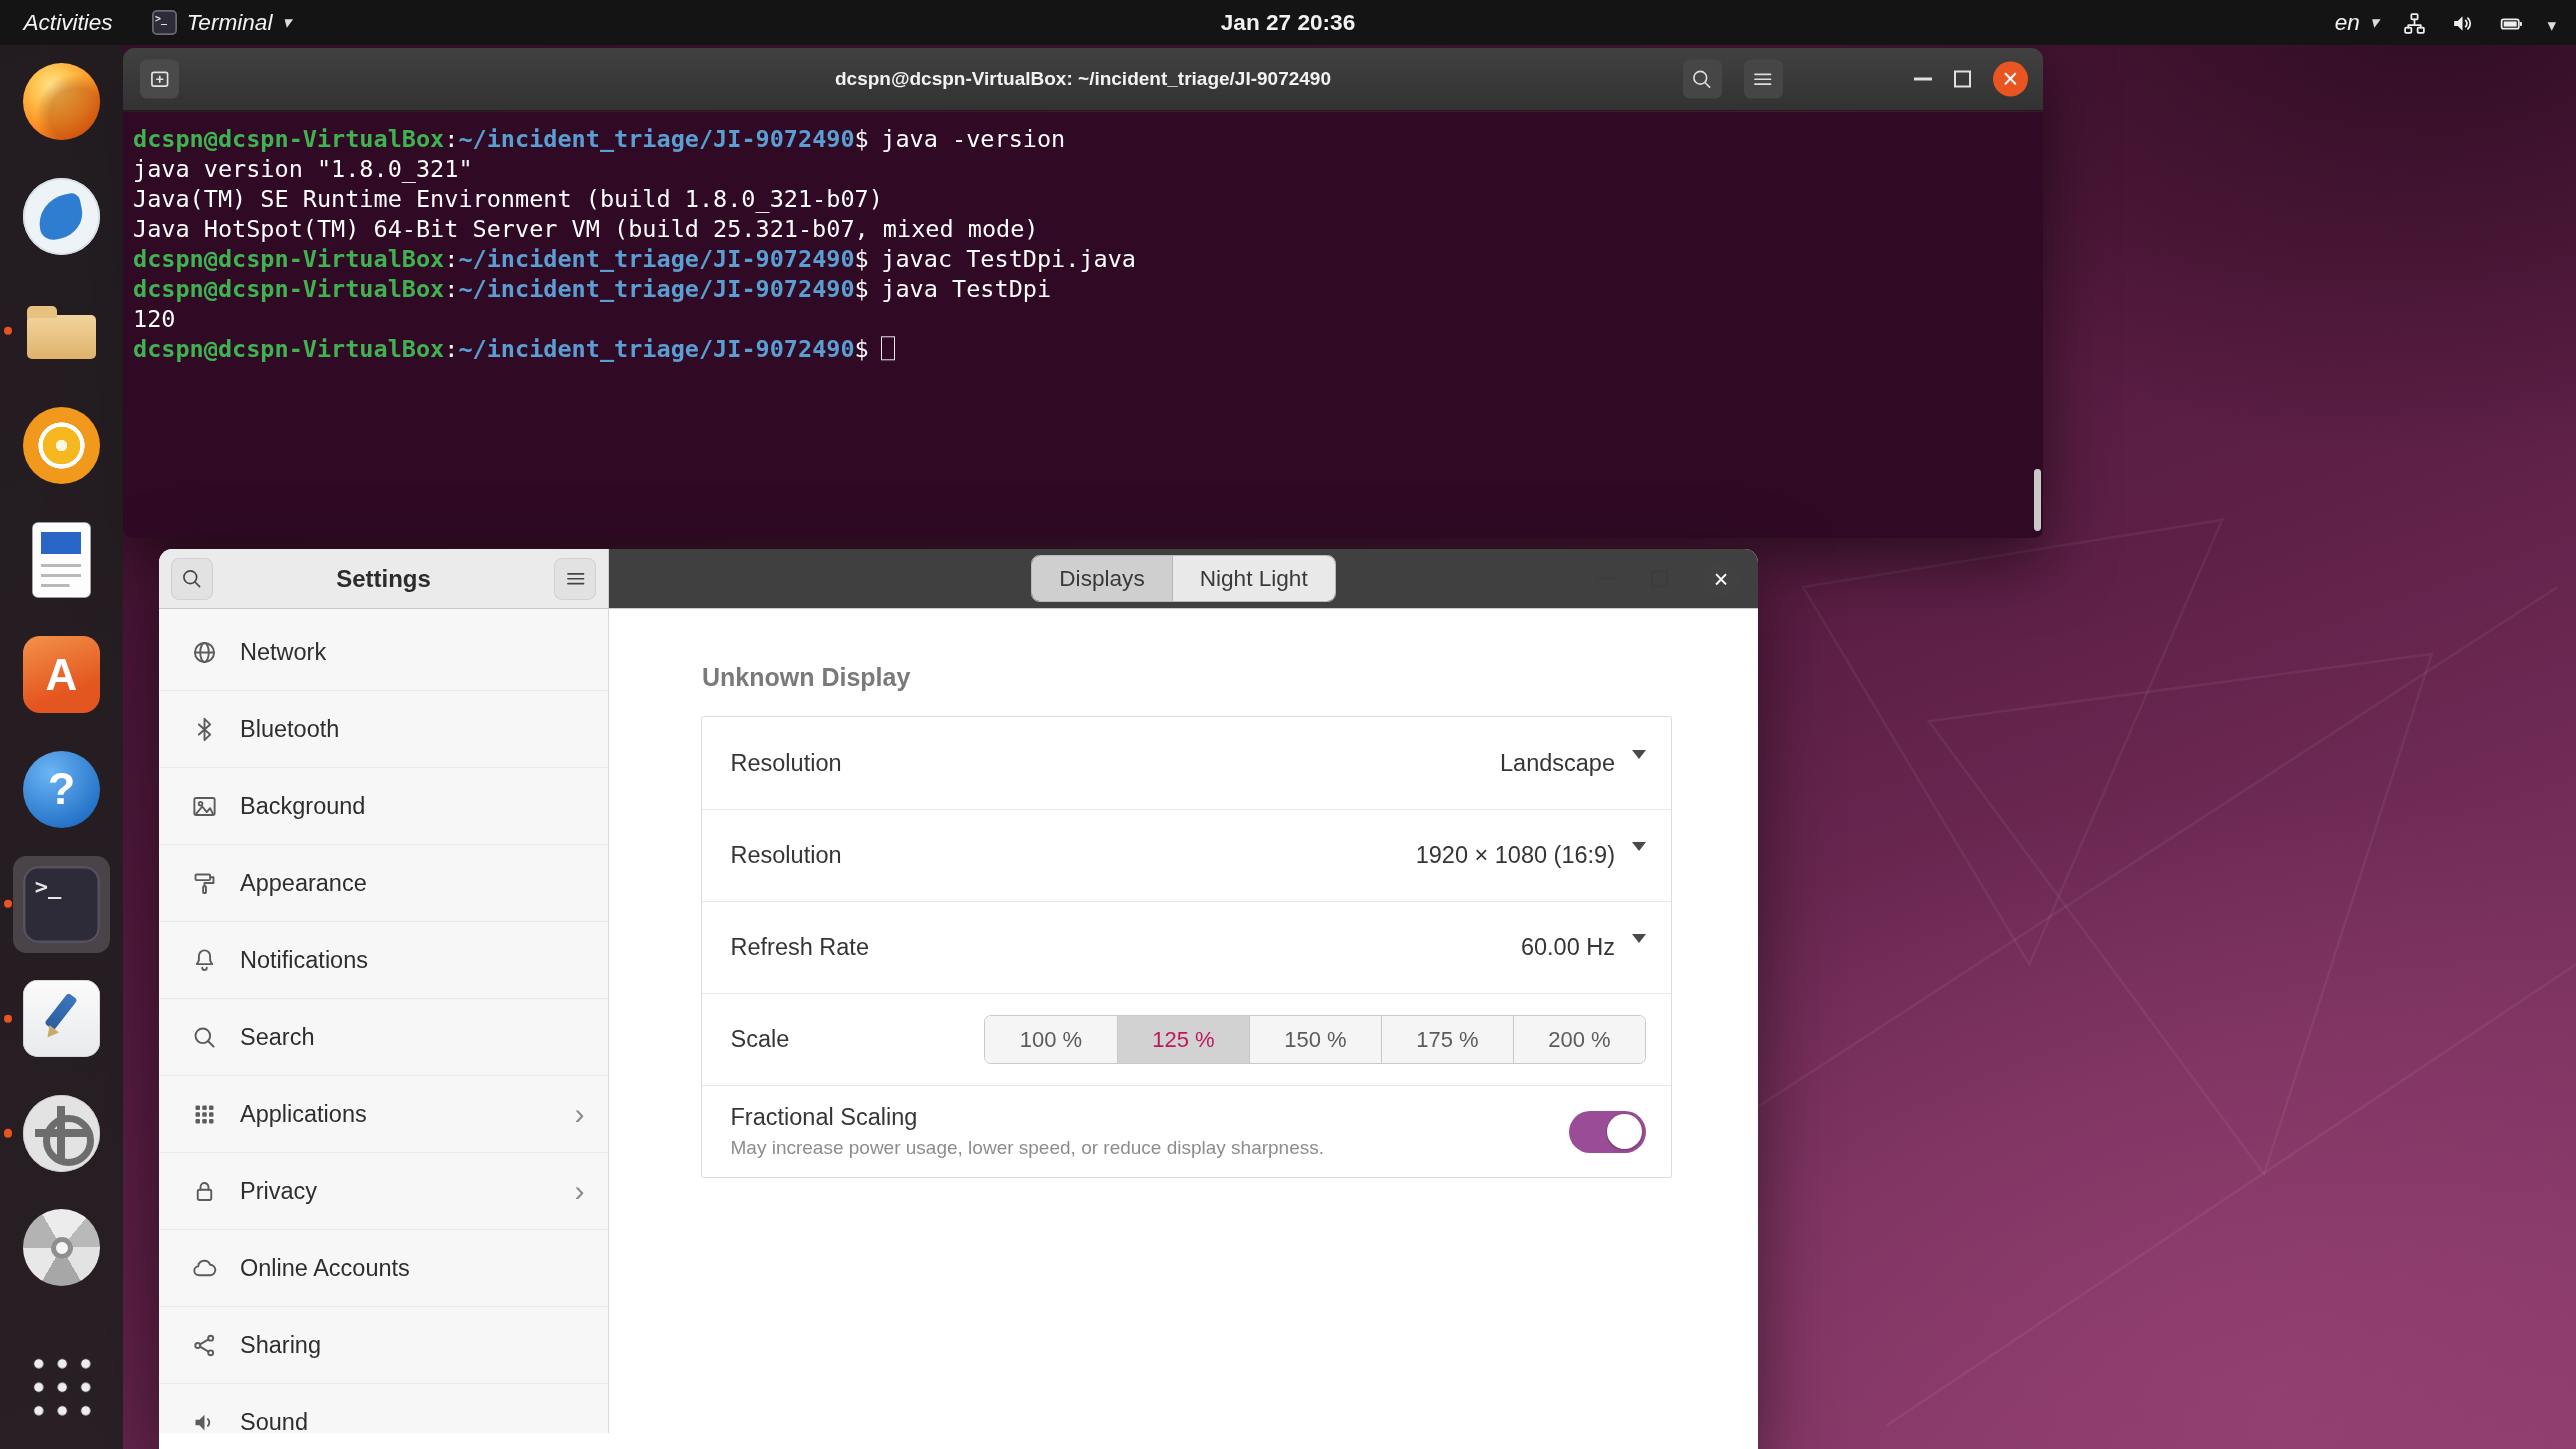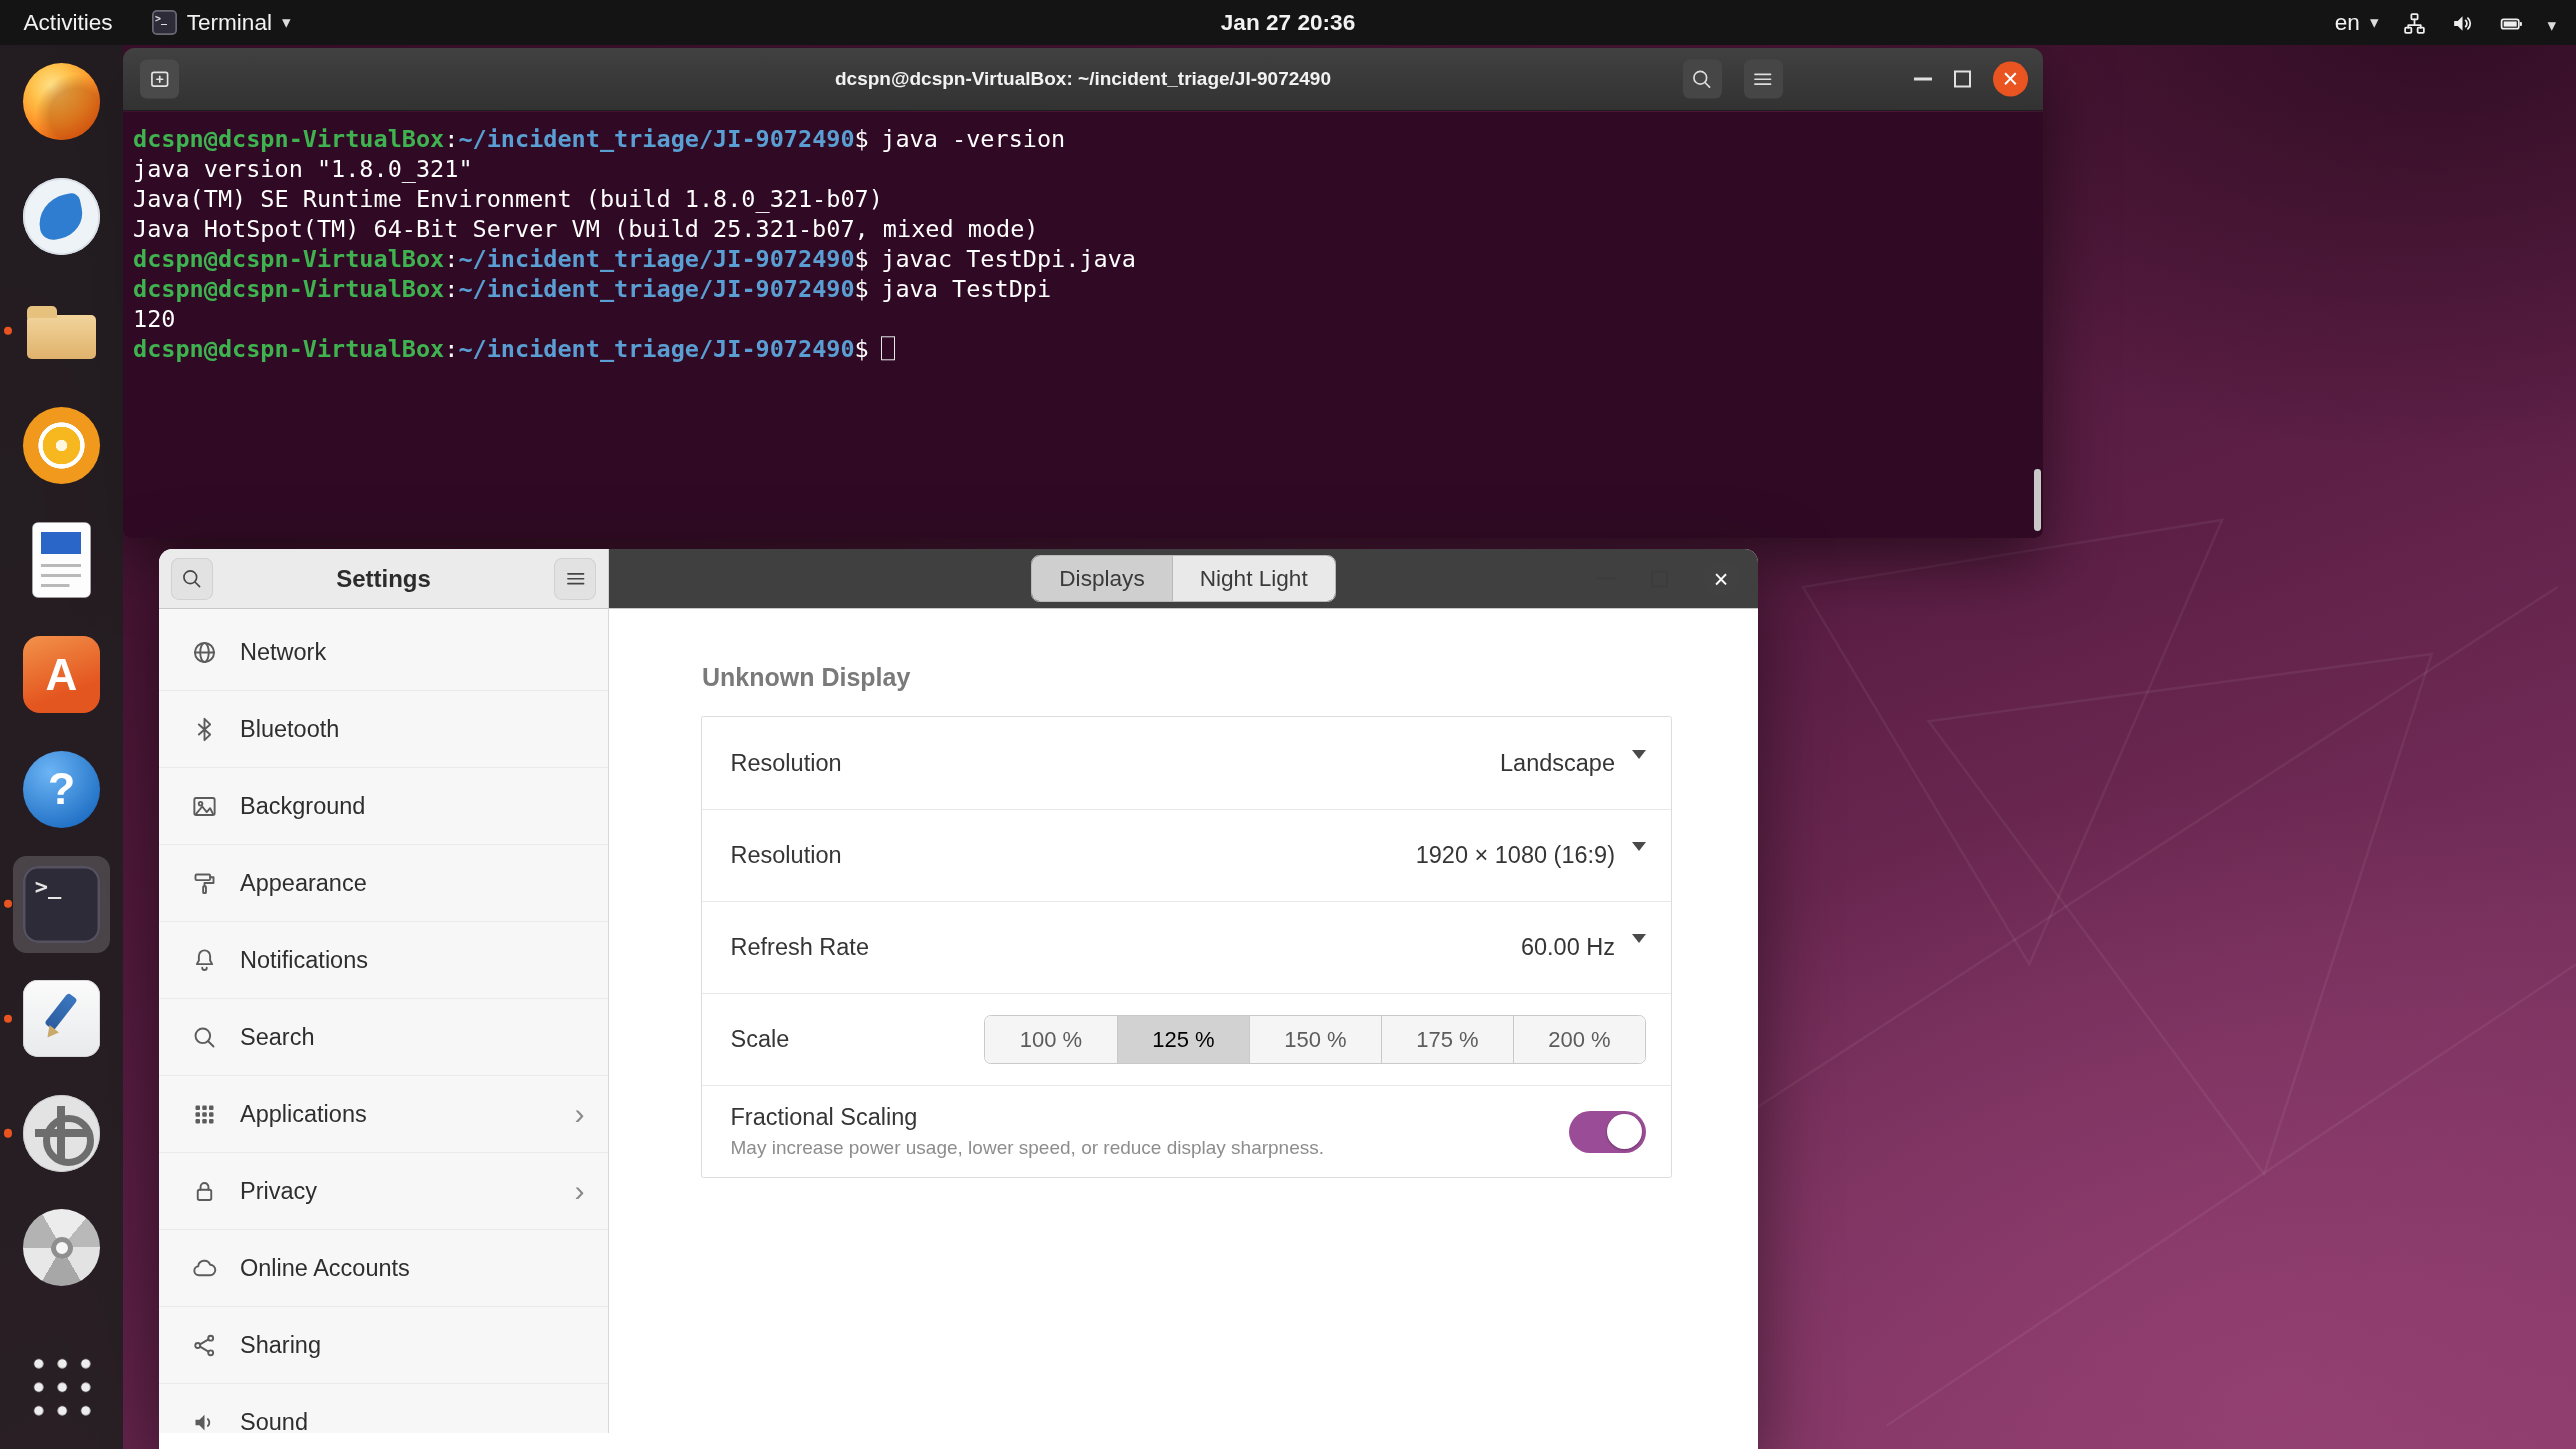--- a/index.html
+++ b/index.html
@@ -9,21 +9,21 @@
       radial-gradient(1342px 1006px at 88% 96%, rgba(158,70,122,.55) 0%, rgba(158,70,122,0) 60%),
       radial-gradient(1174px 839px at 95% 0%, rgba(20,2,14,.55) 0%, rgba(20,2,14,0) 55%),
       linear-gradient(160deg, #3a0f2b 0%, #4c1637 30%, #5d1f46 55%, #77305c 78%, #8a3a6b 100%);
   }
   .wall-decor { position:absolute; inset:0; z-index:1; }
 
   
   .topbar { position:absolute; left:0; top:0; right:0; height:45px; background:#141414;
     color:#f2f2f2; display:flex; align-items:center; font-size:22.6px; z-index:60; }
   .tb-left { display:flex; align-items:center; gap:39px; padding-left:23.5px; }
-  .tb-item { display:flex; align-items:center; gap:10px; cursor:default; }
+  .tb-item { display:flex; align-items:center; gap:10px; cursor:default;font-style:italic; }
   .caret-glyph { font-size:17px; color:#dcdcdc; }
   .mini-term { width:25px; height:25px; border-radius:5px; background:#2e2b38;
     box-shadow:inset 0 0 0 1.7px #6b6876; position:relative; display:inline-block; }
   .mini-term::before { content:">_"; position:absolute; left:3.4px; top:2.5px;
     font:700 10px "DejaVu Sans Mono",monospace; color:#ddd; }
   .tb-center { position:absolute; left:50%; transform:translateX(-50%); font-weight:700; }
   .tb-right { margin-left:auto; display:flex; align-items:flex-end; gap:23.5px; padding-right:20px; }
   .tb-icon { width:25px; height:25px; display:inline-block; color:#eee; }
   [data-icon] svg { width:100%; height:100%; display:block; }
 
@@ -163,21 +163,21 @@
   .panel-row + .panel-row { border-top:0.8px solid #e8e8e8; }
   .row-label { font-size:23.5px; color:#353535; }
   .row-value { margin-left:auto; display:flex; align-items:flex-start; gap:17px; font-size:23.5px; color:#353535; }
   .caret-down { width:0; height:0; border-left:7.5px solid transparent; border-right:7.5px solid transparent;
     border-top:9.2px solid #4a4a4a; }
   .segmented { margin-left:auto; display:flex; border:0.8px solid #c9c9c9; border-radius:6.7px;
     overflow:hidden; height:49px; }
   .seg-btn { width:132px; display:flex; align-items:center; justify-content:center;
     font-size:22px; color:#5c5c5c; background:#f5f5f5; }
   .seg-btn + .seg-btn { border-left:0.8px solid #c9c9c9; }
-  .seg-btn.selected { background:#d2d2d2; color:#000000; }
+  .seg-btn.selected { background:#d2d2d2; color:#be185d; }
   .frac-texts { display:flex; flex-direction:column; gap:5.9px; justify-content:center; }
   .frac-title { font-size:23.5px; color:#353535; }
   .frac-desc { font-size:19px; color:#8d8d8d; }
   .toggle { margin-left:auto; width:77px; height:42px; border-radius:21px; background:#c9c9c9; position:relative; }
   .toggle.on { background:var(--toggle-purple,#9a4d96); }
   .toggle-knob { position:absolute; top:3.4px; left:4.2px; width:35px; height:35px; border-radius:50%;
     background:#fff; box-shadow:0 0.8px 2.5px rgba(0,0,0,.35); }
   .toggle.on .toggle-knob { left:auto; right:4.2px; }
 </style>
 </head>

